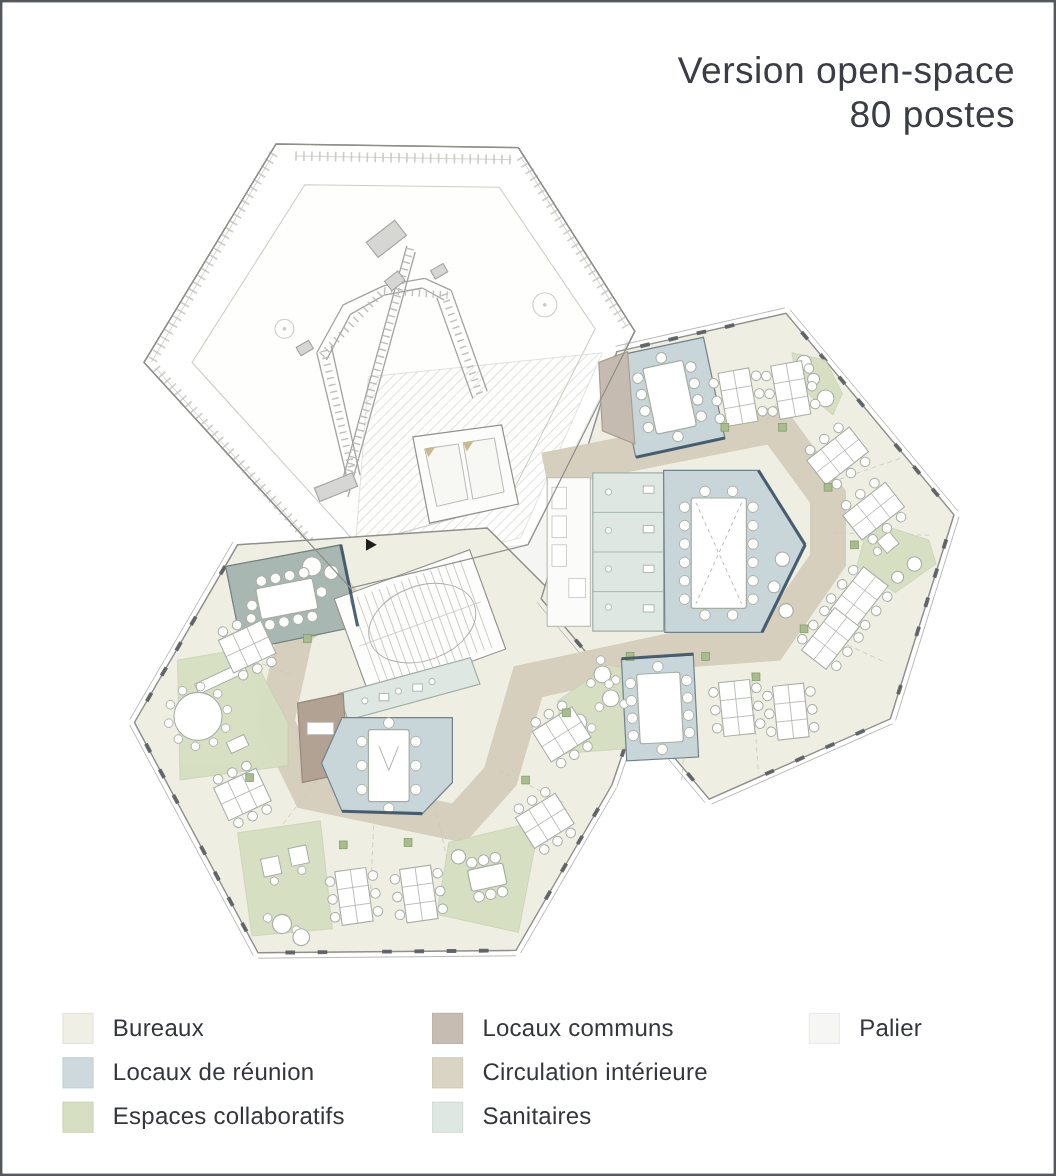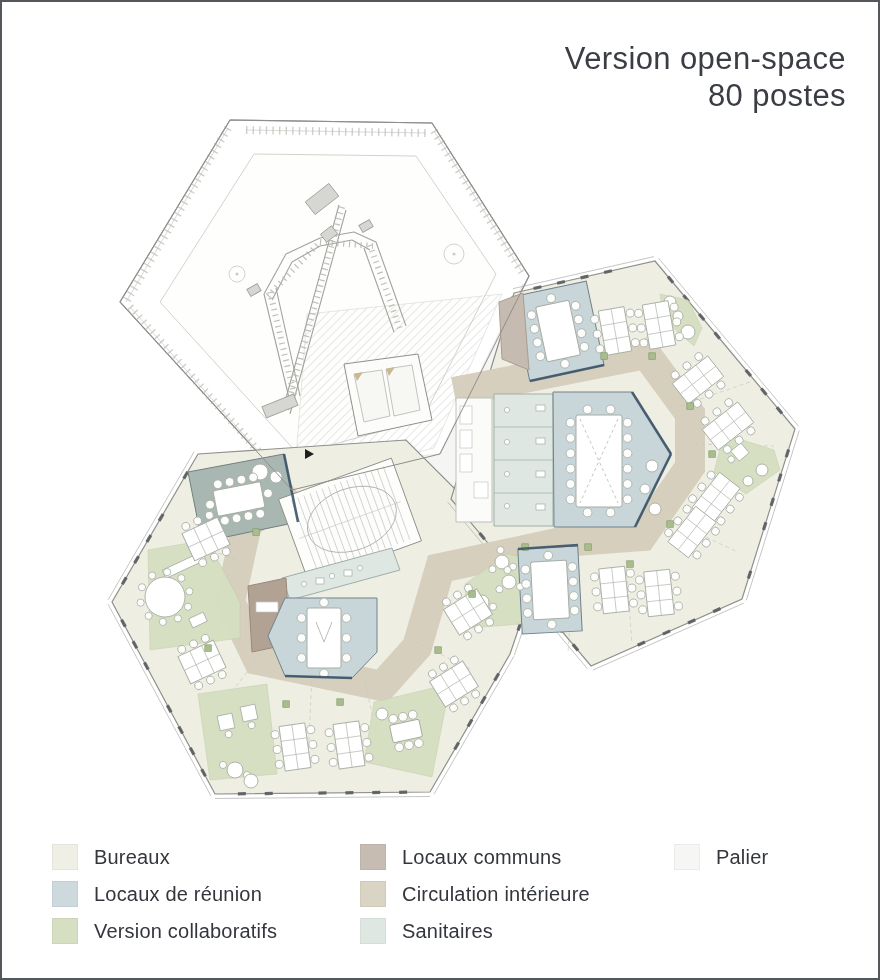--- a/index.html
+++ b/index.html
@@ -617,21 +617,21 @@
         <div class="legend-row">
           <span class="legend-swatch" style="background: rgb(240, 239, 230);"></span>
           <span class="legend-label">Bureaux</span>
         </div>
         <div class="legend-row">
           <span class="legend-swatch" style="background: rgb(205, 217, 221);"></span>
           <span class="legend-label">Locaux de réunion</span>
         </div>
         <div class="legend-row">
           <span class="legend-swatch" style="background: rgb(214, 223, 194);"></span>
-          <span class="legend-label">Version collaboratifs</span>
+          <span class="legend-label">Espaces collaboratifs</span>
         </div>
       </div>
       <div class="legend-col" style="left: 346px;">
         <div class="legend-row">
           <span class="legend-swatch" style="background: rgb(198, 188, 178);"></span>
           <span class="legend-label">Locaux communs</span>
         </div>
         <div class="legend-row">
           <span class="legend-swatch" style="background: rgb(218, 212, 196);"></span>
           <span class="legend-label">Circulation intérieure</span>

